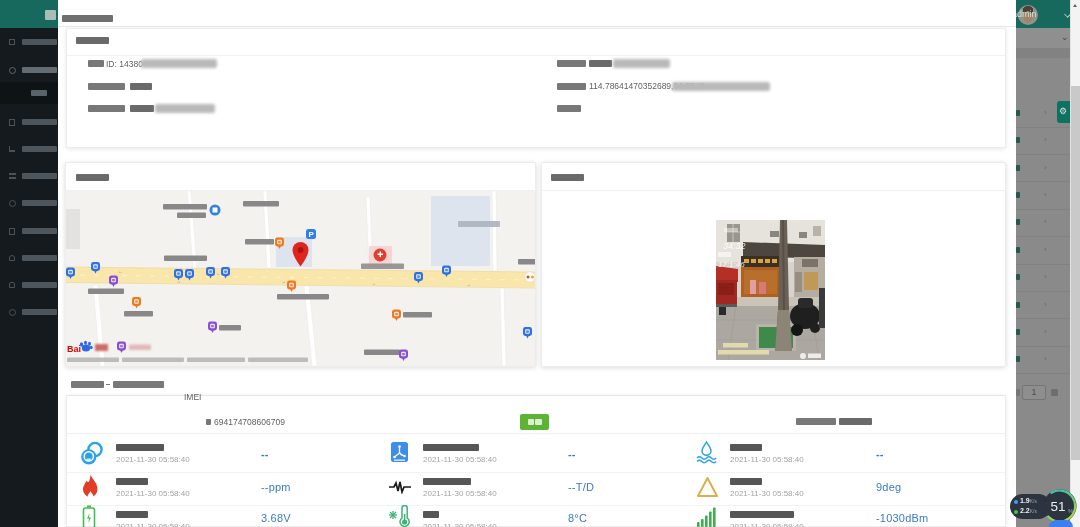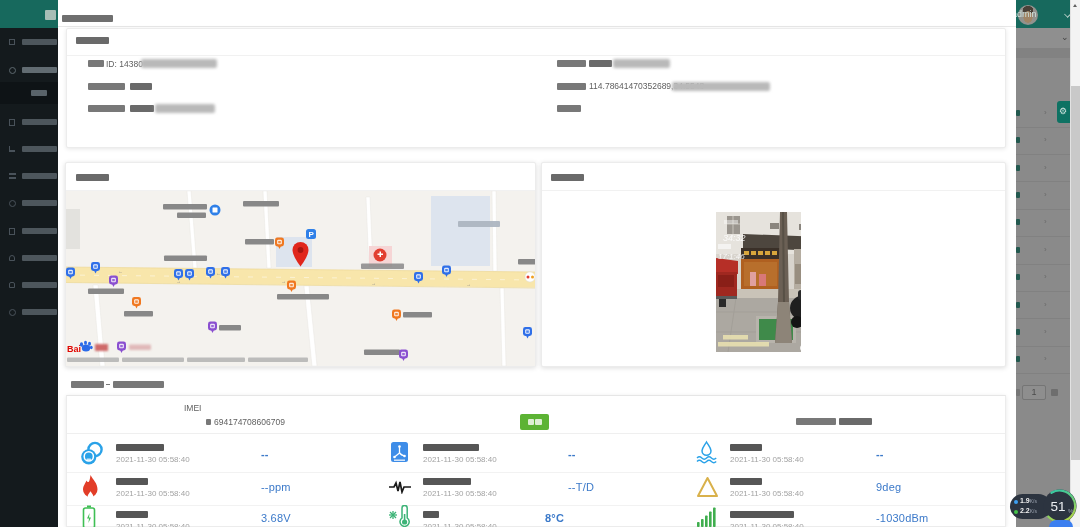--- a/index.html
+++ b/index.html
@@ -326,21 +326,21 @@
         <rect x="1" y="166.5" width="52" height="4.5" rx="1" filter="blur(0.5px)"></rect>
         <rect x="56" y="166.5" width="62" height="4.5" rx="1" filter="blur(0.5px)"></rect>
         <rect x="121" y="166.5" width="58" height="4.5" rx="1" filter="blur(0.5px)"></rect>
         <rect x="182" y="166.5" width="60" height="4.5" rx="1" filter="blur(0.5px)"></rect>
       </g>
 </svg></div>
 
 <div class="abs" style="left:541px;top:162px;width:465px;height:205px;background:#fff;border:1px solid #ececec;border-radius:2px;box-shadow:0 1px 5px rgba(0,0,0,0.14);"></div>
 <div class="zh" style="left:551px;top:174px;width:33px;height:7px;background:#6a6a6a;"></div>
 <div class="abs" style="left:542px;top:190px;width:463px;height:1px;background:#f1f1f1;"></div>
-<div class="abs" id="photo" style="left:716px;top:212px;width:85px;height:140px;overflow:hidden;font-style:italic;"><svg width="109" height="140" viewBox="0 0 109 140" style="filter:blur(0.75px);">
+<div class="abs" id="photo" style="left:716px;top:220px;width:109px;height:140px;overflow:hidden;font-style:italic;"><svg width="109" height="140" viewBox="0 0 109 140" style="filter:blur(0.75px);">
 <rect width="109" height="140" fill="#d8d4cd"></rect>
 
 <rect x="0" y="0" width="109" height="42" fill="#e6e3dd"></rect>
 <rect x="11" y="4" width="13" height="18" fill="#9a958e"></rect>
 <line x1="17" y1="4" x2="17" y2="22" stroke="#c8c4bc" stroke-width="1"></line>
 <line x1="11" y1="12" x2="24" y2="12" stroke="#c8c4bc" stroke-width="1"></line>
 <rect x="54" y="11" width="9" height="6" fill="#8a857e"></rect>
 <rect x="83" y="12" width="8" height="6" fill="#8a857e"></rect>
 <rect x="97" y="6" width="8" height="10" fill="#b8b2a8"></rect>
 
@@ -405,21 +405,21 @@
         <circle cx="87" cy="136" r="3"></circle>
         <rect x="92" y="133.5" width="13" height="4.5"></rect>
       </g>
 </svg></div>
 
 <div class="zh" style="left:71px;top:380.5px;width:33px;height:7px;"></div>
 <div class="abs" style="left:106px;top:383.5px;width:4px;height:1.5px;background:#777;"></div>
 <div class="zh" style="left:113px;top:380.5px;width:51px;height:7px;"></div>
 
 <div class="abs" style="left:66px;top:395px;width:940px;height:132px;background:#fff;border:1px solid #ececec;border-top:1px solid #e6e6e6;box-shadow:0 1px 4px rgba(0,0,0,0.10);"></div>
-<div class="lbl" style="left:184px;top:403px;">IMEI</div>
+<div class="lbl" style="left:184px;top:392px;">IMEI</div>
 <div class="zh" style="left:206px;top:419px;width:5px;height:6px;"></div>
 <div class="lbl" style="left:214px;top:416.5px;">694174708606709</div>
 <div class="abs" style="left:520px;top:414px;width:29px;height:16px;background:#5cb334;border-radius:2px;"></div>
 <div class="abs" style="left:527.5px;top:418.5px;width:6px;height:6.5px;background:#ddefd3;border-radius:1px;filter:blur(0.5px);"></div>
 <div class="abs" style="left:535px;top:418.5px;width:6.5px;height:6.5px;background:#ddefd3;border-radius:1px;filter:blur(0.5px);"></div>
 <div class="zh" style="left:796px;top:418px;width:40px;height:7px;"></div>
 <div class="zh" style="left:839px;top:418px;width:33px;height:7px;background:#6a6a6a;"></div>
 <div class="abs" style="left:67px;top:433px;width:938px;height:1px;background:#efefef;"></div>
 <div class="abs" style="left:67px;top:472px;width:938px;height:1px;background:#f2f2f2;"></div>
 <div class="abs" style="left:67px;top:505px;width:938px;height:1px;background:#f2f2f2;"></div>
@@ -497,21 +497,21 @@
         <line x1="1" y1="10" x2="9" y2="10"></line>
     <line x1="2" y1="7" x2="8" y2="13"></line>
         <line x1="8" y1="7" x2="2" y2="13"></line>
   </g>
   <path d="M14 3 a2.6 2.6 0 0 1 5.2 0 V13 a4.6 4.6 0 1 1 -5.2 0 Z" fill="none" stroke="#3db377" stroke-width="1.5"></path>
   <circle cx="16.6" cy="17" r="2.6" fill="#3db377"></circle>
   <line x1="16.6" y1="9" x2="16.6" y2="15" stroke="#3db377" stroke-width="1.6"></line>
 </svg>
 <div class="zh" style="left:423px;top:511px;width:16px;height:6.5px;background:#565656;"></div>
 <div class="ts" style="left:423px;top:521.5px;">2021-11-30 05:58:40</div>
-<div class="val" style="left:545px;top:512px;font-weight:bold;">8°C</div>
+<div class="val" style="left:568px;top:512px;">8°C</div>
 
 <svg class="abs" style="left:696px;top:506px;" width="21" height="22" viewBox="0 0 21 22">
   <g fill="#3fae4e">
     <rect x="1" y="16" width="2.6" height="5" rx="0.8"></rect>
     <rect x="5" y="13" width="2.6" height="8" rx="0.8"></rect>
     <rect x="9" y="9.5" width="2.6" height="11.5" rx="0.8"></rect>
     <rect x="13" y="5.5" width="2.6" height="15.5" rx="0.8"></rect>
     <rect x="17" y="1.5" width="2.6" height="19.5" rx="0.8"></rect>
   </g>
 </svg>

